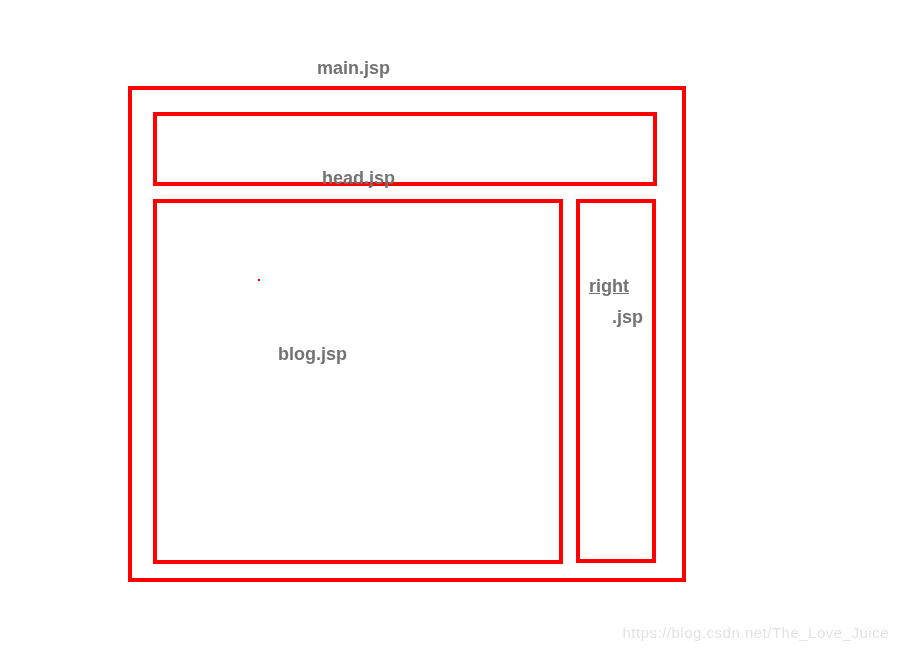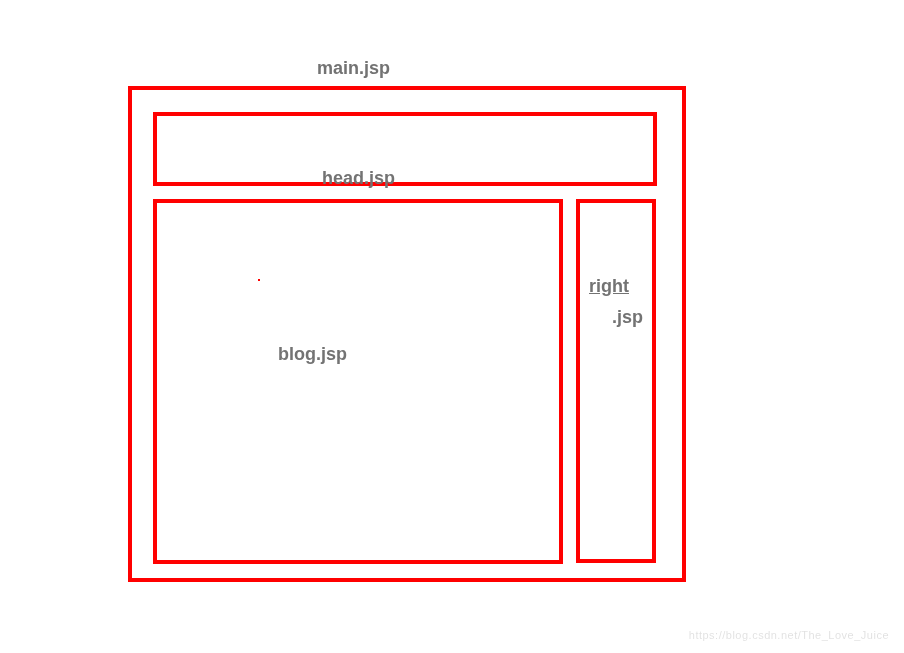--- a/index.html
+++ b/index.html
@@ -22,21 +22,21 @@
   }
   .box {
     position: absolute;
     border: 4px solid #ff0000;
     background: transparent;
   }
   .watermark {
     position: absolute;
     color: rgba(0,0,0,0.12);
     font-family: Arial, sans-serif;
-    font-size: 11px;
+    font-size: 15px;
     letter-spacing: 0.5px;
   }
 </style>
 </head>
 <body>
 
 <div class="label" style="left:317px; top:55px;">main.jsp</div>
 
 <div class="box" style="left:128px; top:86px; width:558px; height:496px;"></div>
 

